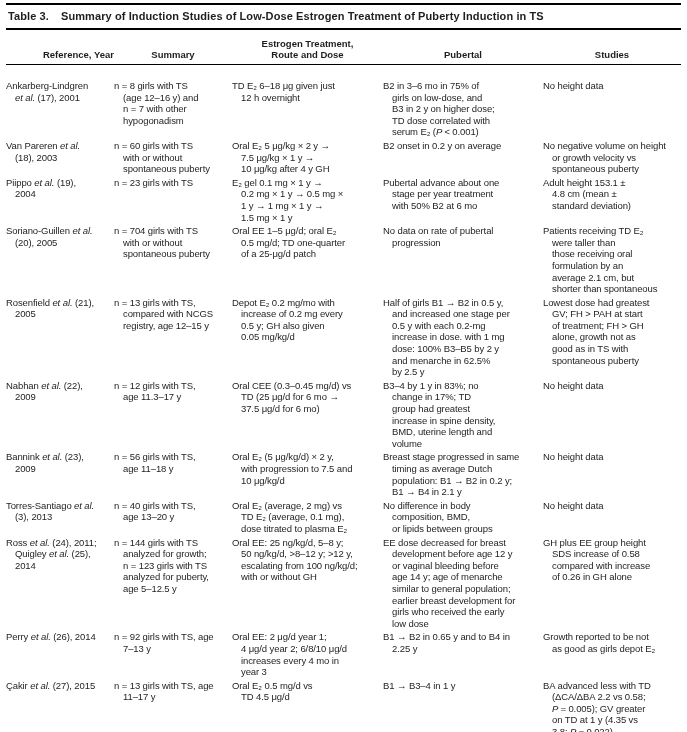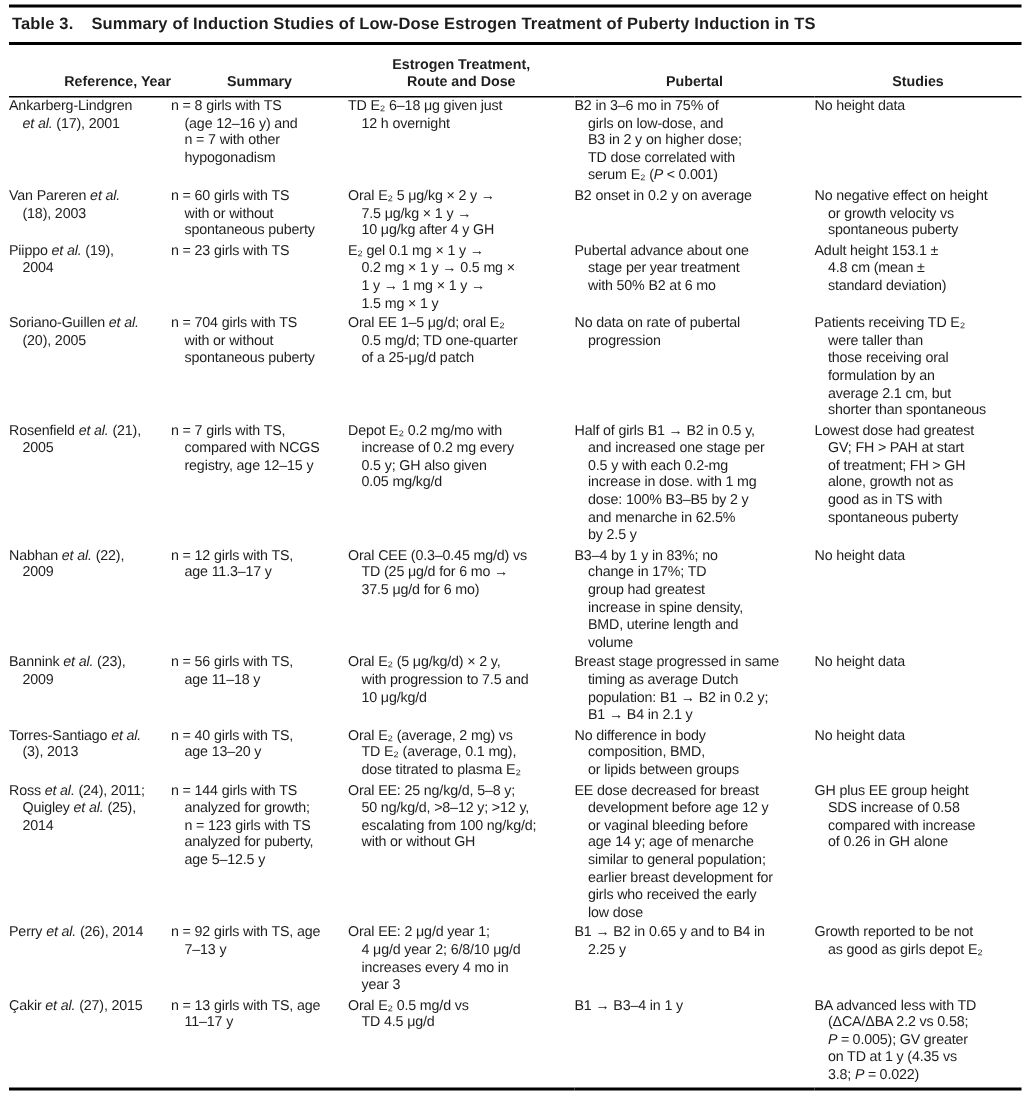--- a/index.html
+++ b/index.html
@@ -50,21 +50,21 @@
   thead th.h-ref { text-align: right; padding-left: 1px; }
   tbody td {
     font-size: 9.5px;
     line-height: 11.6px;
     vertical-align: top;
     white-space: pre;           
     padding: 0 0 2px 9px;       
     text-indent: -9px;
     letter-spacing: -0.1px;
   }
-  tbody tr:first-child td { padding-top: 0; margin-left: 28px; }
+  tbody tr:first-child td { padding-top: 15px; margin-left: 28px; }
   tbody td i { font-style: italic; }
 </style>
 </head>
 <body>
 
 <div class="sheet">
 
   <div class="titlebar">
     <span class="title-label">Table 3.</span><span>Summary of Induction Studies of Low-Dose Estrogen Treatment of Puberty Induction in TS</span>
   </div>
@@ -107,21 +107,21 @@
       <tr>
         <td>Van Pareren <i>et al.</i>
 (18), 2003</td>
         <td>n = 60 girls with TS
 with or without
 spontaneous puberty</td>
         <td>Oral E₂ 5 μg/kg × 2 y →
 7.5 μg/kg × 1 y →
 10 μg/kg after 4 y GH</td>
         <td>B2 onset in 0.2 y on average</td>
-        <td>No negative effect on height
+        <td>No negative volume on height
 or growth velocity vs
 spontaneous puberty</td>
       </tr>
       <tr>
         <td>Piippo <i>et al.</i> (19),
 2004</td>
         <td>n = 23 girls with TS</td>
         <td>E₂ gel 0.1 mg × 1 y →
 0.2 mg × 1 y → 0.5 mg ×
 1 y → 1 mg × 1 y →
@@ -147,21 +147,21 @@
         <td>Patients receiving TD E₂
 were taller than
 those receiving oral
 formulation by an
 average 2.1 cm, but
 shorter than spontaneous</td>
       </tr>
       <tr>
         <td>Rosenfield <i>et al.</i> (21),
 2005</td>
-        <td>n = 7 girls with TS,
+        <td>n = 13 girls with TS,
 compared with NCGS
 registry, age 12–15 y</td>
         <td>Depot E₂ 0.2 mg/mo with
 increase of 0.2 mg every
 0.5 y; GH also given
 0.05 mg/kg/d</td>
         <td>Half of girls B1 → B2 in 0.5 y,
 and increased one stage per
 0.5 y with each 0.2-mg
 increase in dose. with 1 mg

